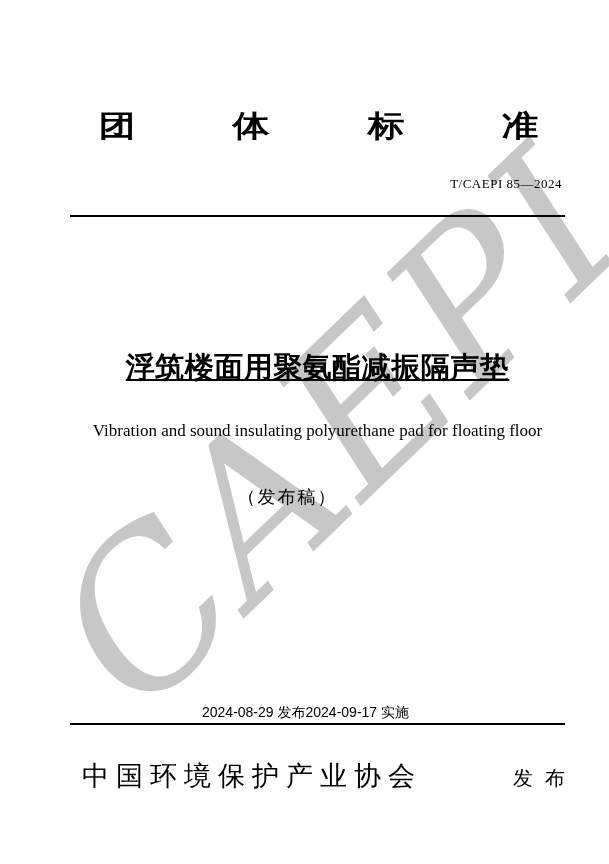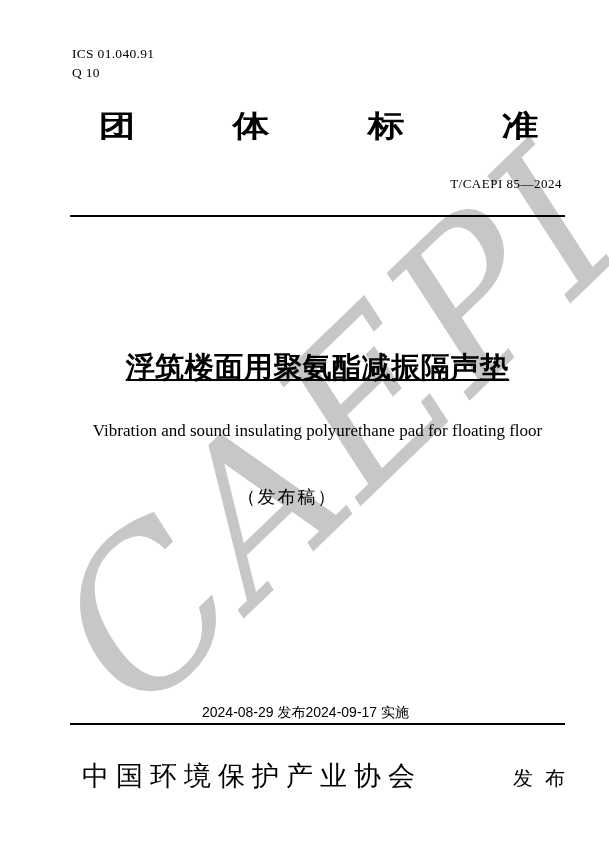--- a/index.html
+++ b/index.html
@@ -114,24 +114,20 @@
     white-space: nowrap;
   }
 </style>
 </head>
 <body>
 
 <div class="page">
 
   <div class="watermark">CAEPI</div>
 
-  <div class="layer ics-block">
-    <div>ICS 01.040.91</div>
-    <div>Q 10</div>
-  </div>
 
   <div class="layer std-type">
     <span>团</span>
     <span>体</span>
     <span>标</span>
     <span>准</span>
   </div>
 
   <div class="layer std-number">T/CAEPI 85—2024</div>
 

